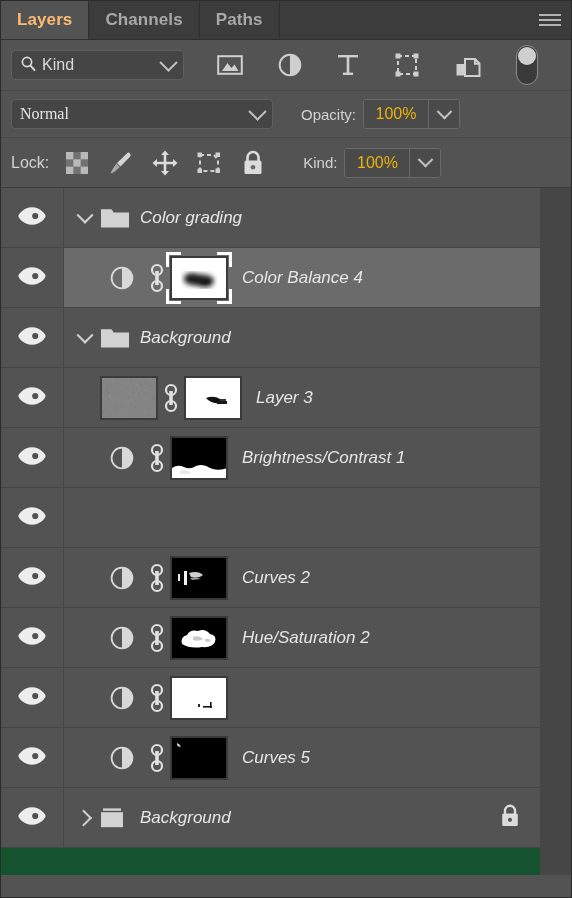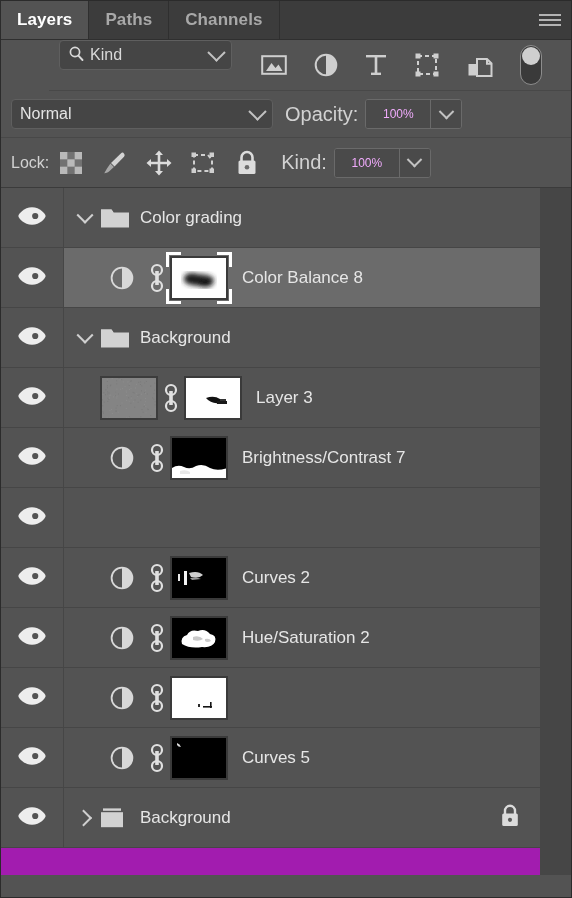--- a/index.html
+++ b/index.html
@@ -42,21 +42,21 @@
     font-weight: bold;
     color: #a8a8a8;
     background: #3c3c3c;
     border-right: 1px solid #2f2f2f;
     letter-spacing: .1px;
     cursor: pointer;
     user-select: none;
   }
   .tab.active {
     background: #535353;
-    color: #ffffff;
+    color: #fdba74;
   }
   .tab-filler {
     flex: 1;
     background: #3c3c3c;
     border-right: none;
   }
   .menu-btn {
     width: 42px;
     display: flex;
     align-items: center;
@@ -68,25 +68,25 @@
     display: block;
     height: 2px;
     background: #b4b4b4;
     margin: 3px 0;
   }
 
   
   .filterrow {
     height: 51px;
     display: flex;
+    align-items: center;
     padding: 0 10px;
     background: #535353;
     border-bottom: 1px solid #484848;
     box-sizing: border-box;
-    margin-left: 48px;
   }
   .kind-select {
     width: 173px;
     height: 30px;
     background: #454545;
     border: 1px solid #5f5f5f;
     border-radius: 4px;
     display: flex;
     align-items: center;
     padding: 0 8px;
@@ -149,42 +149,42 @@
     height: 30px;
     background: #454545;
     border: 1px solid #5f5f5f;
     border-radius: 4px;
     display: flex;
     align-items: center;
     padding: 0 8px;
     box-sizing: border-box;
     cursor: pointer;
   }
-  .blend-label { font-size: 16px; color: #e4e4e4; flex: 1; }
+  .blend-label { font-size: 16px; color: #e4e4e4; flex: 1; font-family: Liberation Serif, serif; }
   .field-label {
-    font-size: 20px;
+    font-size: 15px;
     color: #d2d2d2;
-    margin: 0 7px 0 12px;
+    margin: 0 7px 0 28px;
     white-space: nowrap;
   }
   .numbox {
     display: flex;
     height: 28px;
     border: 1px solid #6a6a6a;
     border-radius: 3px;
     overflow: hidden;
     background: #4a4a4a;
   }
   .numbox .val {
     width: 64px;
     display: flex;
     align-items: center;
     justify-content: center;
-    font-size: 12px;
-    color: #f0abfc;
+    font-size: 16px;
+    color: #eab308;
     background: #4a4a4a;
     cursor: text;
   }
   .numbox .spin {
     width: 30px;
     display: flex;
     align-items: center;
     justify-content: center;
     border-left: 1px solid #6a6a6a;
     background: #4a4a4a;
@@ -201,30 +201,31 @@
   
   .lockrow {
     height: 50px;
     display: flex;
     align-items: center;
     padding: 0 10px;
     background: #535353;
     border-bottom: 1px solid #3b3b3b;
     box-sizing: border-box;
   }
-  .lock-label { font-size: 16px; color: #d2d2d2; }
+  .lock-label { font-size: 16px; color: #d2d2d2; margin-right: 6px; }
   .lock-icons { display: flex; align-items: center; }
   .lock-icons .ficon { width: 44px; height: 34px; }
 
   
   .layerlist {
     position: relative;
-    background: #a21caf;
+    background: #14532d;
     height: 687px;
     overflow: hidden;
+    font-style: italic;
   }
   .row {
     position: relative;
     height: 60px;
     display: flex;
     align-items: stretch;
     width: 540px;
     background: #535353;
     border-bottom: 1px solid #464646;
     box-sizing: border-box;
@@ -339,24 +340,24 @@
 </head>
 <body>
 
 <div id="panel">
 
   <div class="tabbar">
     <div class="tab active">
       <span>Layers</span>
     </div>
     <div class="tab">
-      <span>Paths</span>
+      <span>Channels</span>
     </div>
     <div class="tab">
-      <span>Channels</span>
+      <span>Paths</span>
     </div>
     <div class="tab tab-filler"></div>
     <div class="menu-btn">
       <span class="bars">
           <i></i>
           <i></i>
           <i></i>
         </span>
     </div>
   </div>
@@ -535,21 +536,21 @@
                     <ellipse cx="27" cy="22" rx="15" ry="6" fill="#2b2b2b"></ellipse>
                     <ellipse cx="20" cy="20" rx="8" ry="5" fill="#1a1a1a"></ellipse>
                     <ellipse cx="33" cy="25" rx="8" ry="4" fill="#111111"></ellipse>
                   </g>
                 </svg></span>
               <span class="brk tl"></span>
               <span class="brk tr"></span>
               <span class="brk bl"></span>
               <span class="brk br"></span>
             </span>
-            <span class="layername">Color Balance 8</span>
+            <span class="layername">Color Balance 4</span>
           </div>
         </div>
         <div class="row">
           <div class="eyecell">
             <span><svg width="30" height="20" viewBox="0 0 30 20">
                 <path d="M15 1.2 C23 1.2 28.6 8 28.6 10 C28.6 12 23 18.8 15 18.8 C7 18.8 1.4 12 1.4 10 C1.4 8 7 1.2 15 1.2 Z" fill="#ededed"></path>
                 <circle cx="18.2" cy="10" r="3.1" fill="#535353"></circle>
               </svg></span>
           </div>
           <div class="rowbody">
@@ -767,21 +768,21 @@
                 <rect x="7.2" y="8" width="3.6" height="14" fill="#e0e0e0"></rect>
               </svg>
             </span>
             <span class="thumb-wrap">
               <span class="thumb maskbox"><svg width="58" height="44" viewBox="0 0 58 44" preserveAspectRatio="none">
                   <rect width="58" height="44" fill="#000000"></rect>
                   <path d="M0 30 Q6 26 12 29 Q18 32 24 28 Q31 25 38 30 Q46 34 58 29 L58 44 L0 44 Z" fill="#ffffff"></path>
                   <path d="M8 33 Q14 31 18 34 L18 36 L8 36 Z" fill="#e8e8e8"></path>
                 </svg></span>
             </span>
-            <span class="layername">Brightness/Contrast 7</span>
+            <span class="layername">Brightness/Contrast 1</span>
           </div>
         </div>
         <div class="row">
           <div class="eyecell">
             <span><svg width="30" height="20" viewBox="0 0 30 20">
                 <path d="M15 1.2 C23 1.2 28.6 8 28.6 10 C28.6 12 23 18.8 15 18.8 C7 18.8 1.4 12 1.4 10 C1.4 8 7 1.2 15 1.2 Z" fill="#ededed"></path>
                 <circle cx="18.2" cy="10" r="3.1" fill="#535353"></circle>
               </svg></span>
           </div>
         </div>

